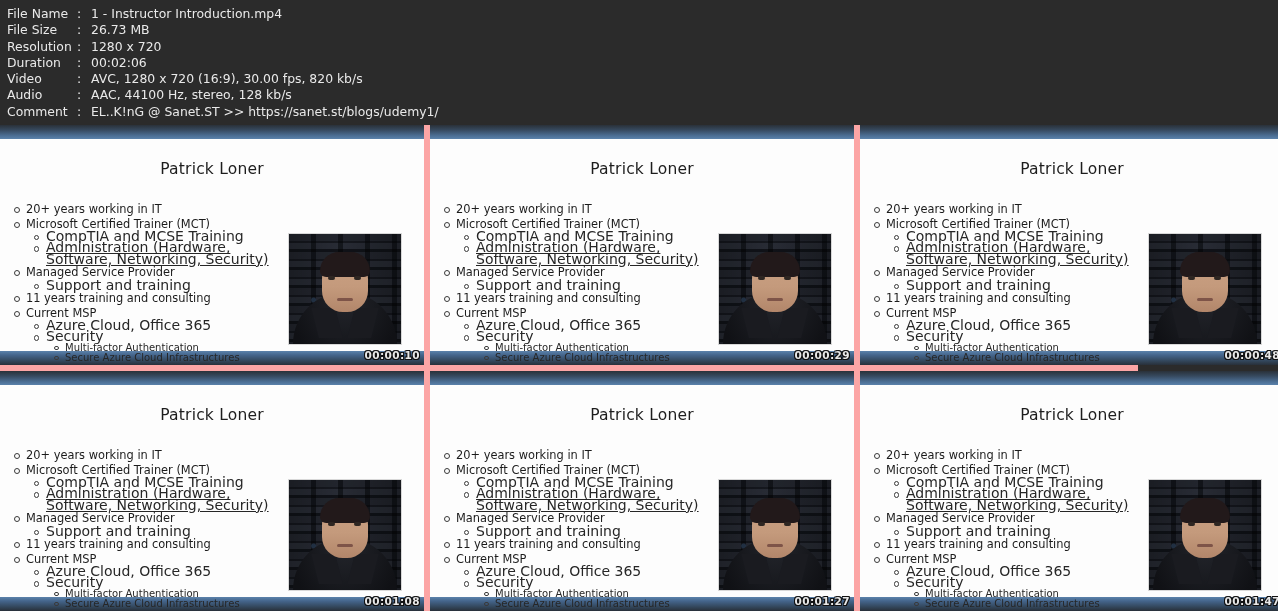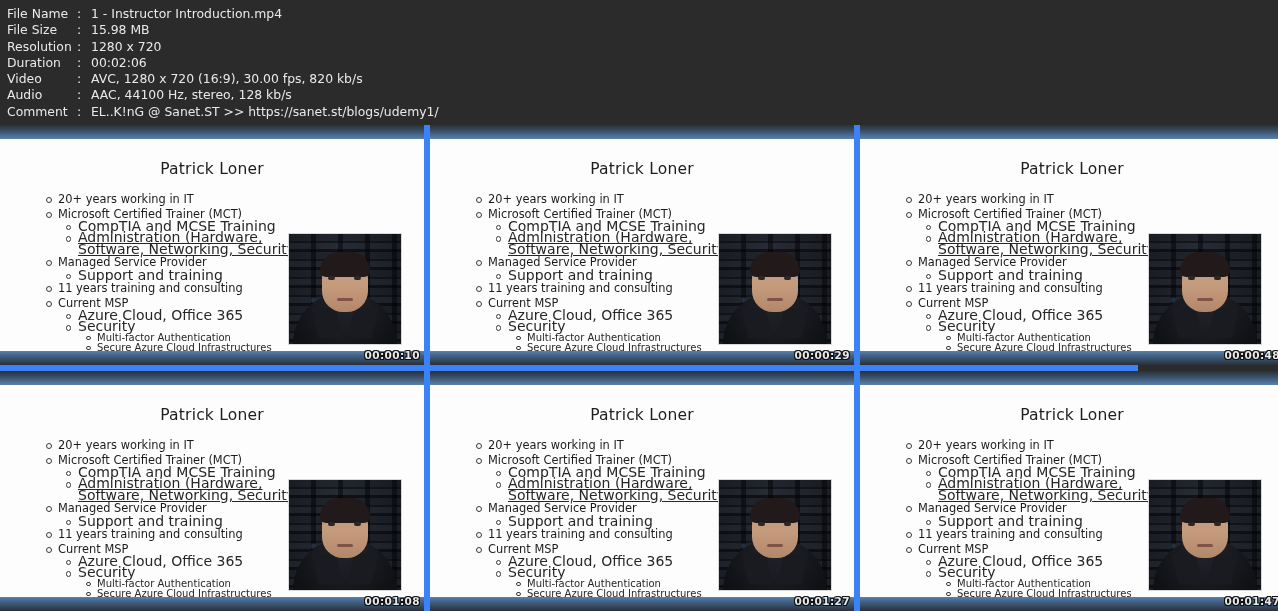--- a/index.html
+++ b/index.html
@@ -32,21 +32,21 @@
 
   
   #thumb-grid {
     width: 1138px;
     height: 486px;
     display: grid;
     grid-template-columns: 424px 424px 424px;
     grid-template-rows: 240px 240px;
     column-gap: 6px;
     row-gap: 6px;
-    background: #3b82f6;
+    background: #fca5a5;
   }
 
   .thumb {
     position: relative;
     width: 424px;
     height: 240px;
     overflow: hidden;
     background: #ffffff;
   }
 
@@ -74,22 +74,22 @@
   .slide-title {
     text-align: center;
     color: #1d1d1d;
     font-size: 15.5px;
     font-weight: 400;
     padding-top: 21px;
     letter-spacing: 0.2px;
   }
 
   .bullets {
-    margin-top: 14px;
-    padding-left: 44px;
+    margin-top: 24px;
+    padding-left: 12px;
     color: #1b1b1b;
   }
   .b1 {
     font-size: 11.4px;
     line-height: 14.6px;
     position: relative;
     padding-left: 14px;
     white-space: nowrap;
   }
   .b2 {
@@ -234,21 +234,21 @@
 
 <div id="metadata-panel">
   <div class="meta-row">
     <span class="meta-label">File Name</span>
     <span class="meta-colon">:</span>
     <span class="meta-value">1 - Instructor Introduction.mp4</span>
   </div>
   <div class="meta-row">
     <span class="meta-label">File Size</span>
     <span class="meta-colon">:</span>
-    <span class="meta-value">15.98 MB</span>
+    <span class="meta-value">26.73 MB</span>
   </div>
   <div class="meta-row">
     <span class="meta-label">Resolution</span>
     <span class="meta-colon">:</span>
     <span class="meta-value">1280 x 720</span>
   </div>
   <div class="meta-row">
     <span class="meta-label">Duration</span>
     <span class="meta-colon">:</span>
     <span class="meta-value">00:02:06</span>

